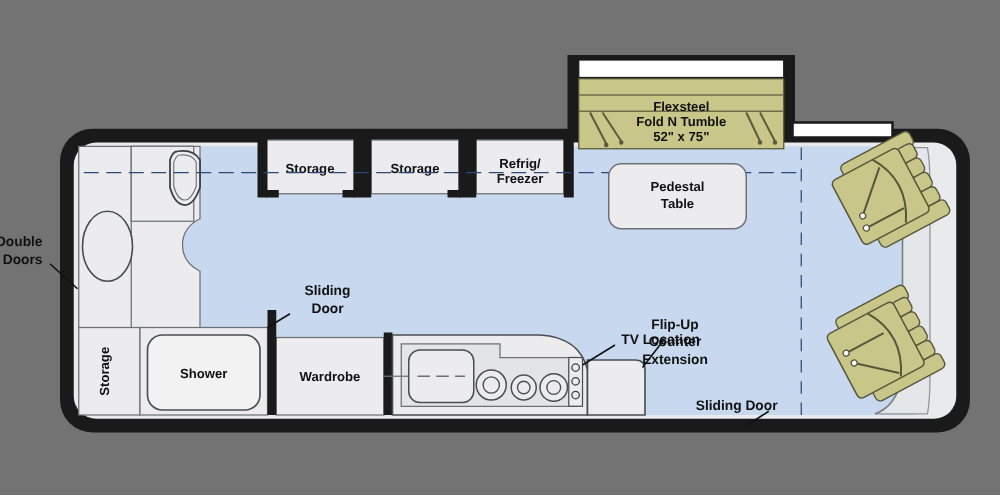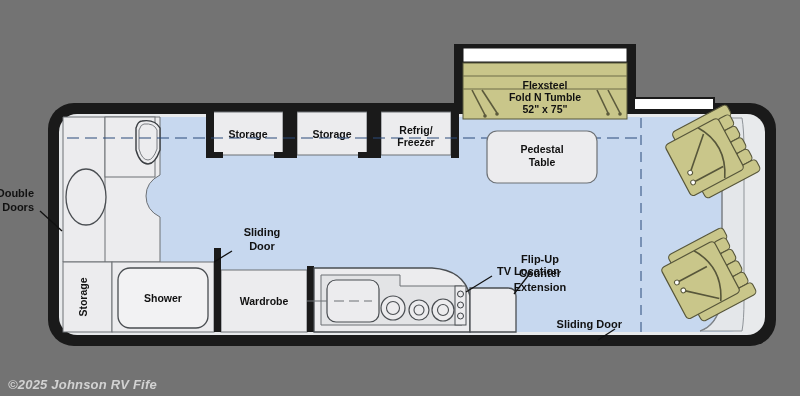--- a/index.html
+++ b/index.html
@@ -254,15 +254,14 @@
     <text class="lbl-call" x="497" y="275" text-anchor="start">TV Location</text>
 
     <text class="lbl-call" x="540" y="263" text-anchor="middle">Flip-Up</text>
     <text class="lbl-call" x="540" y="277" text-anchor="middle">Counter</text>
     <text class="lbl-call" x="540" y="291" text-anchor="middle">Extension</text>
 
     <text class="lbl-call" x="622" y="328" text-anchor="end">Sliding Door</text>
 
   </svg>
 
-  <div class="copyright">©2025 Johnson RV Fife</div>
 
 </div>
 
 </body></html>

